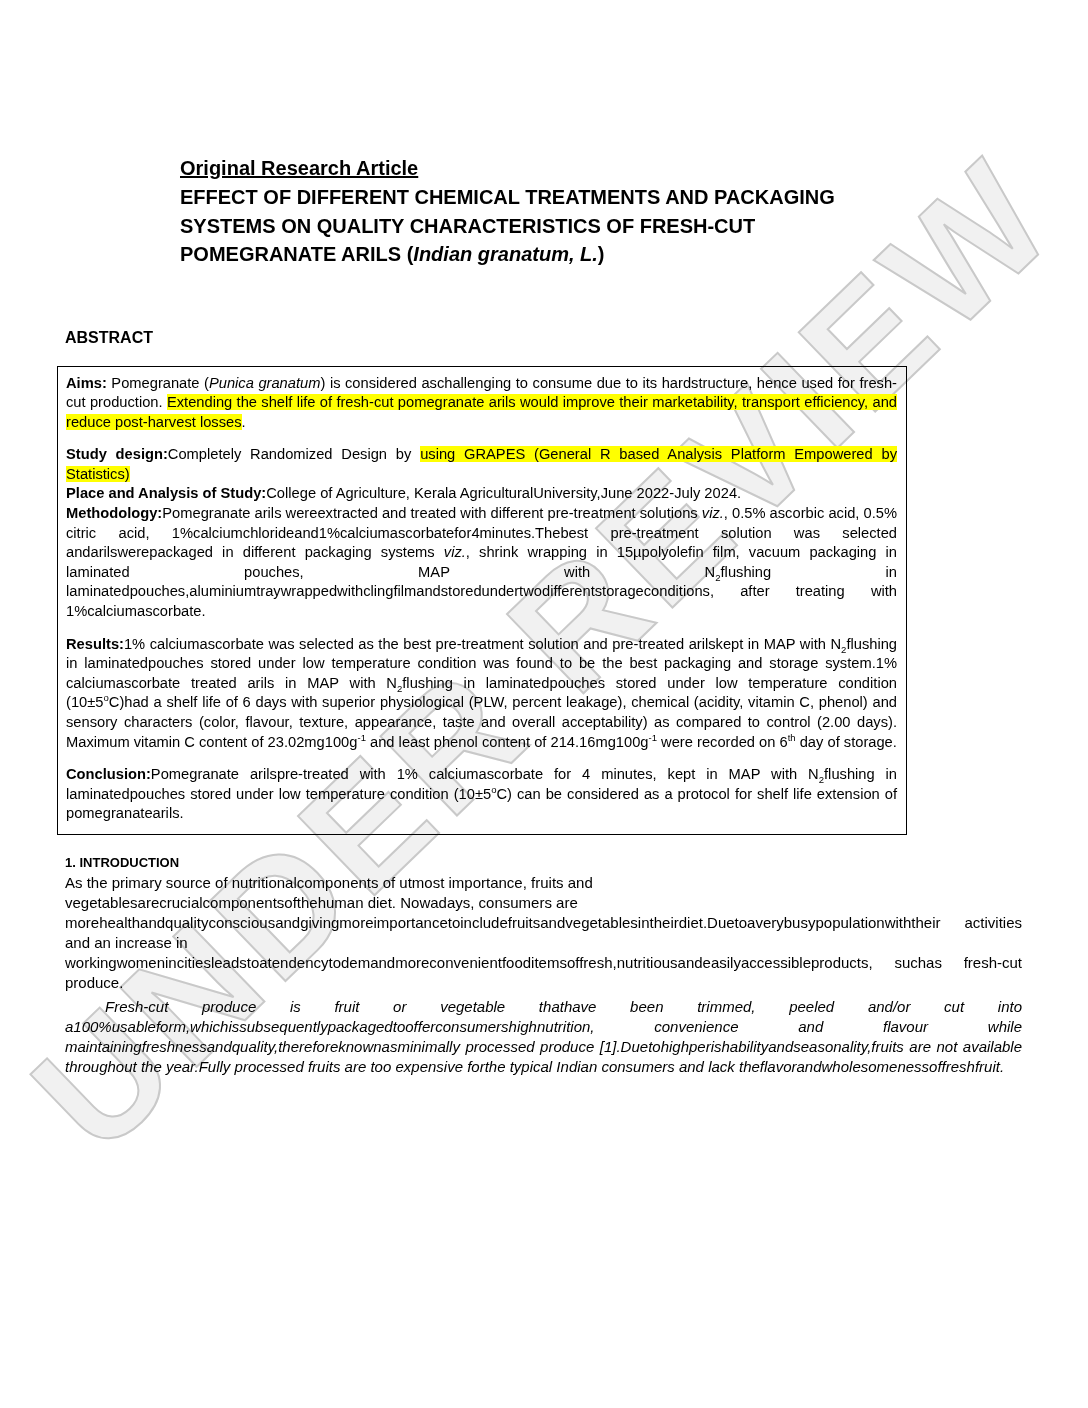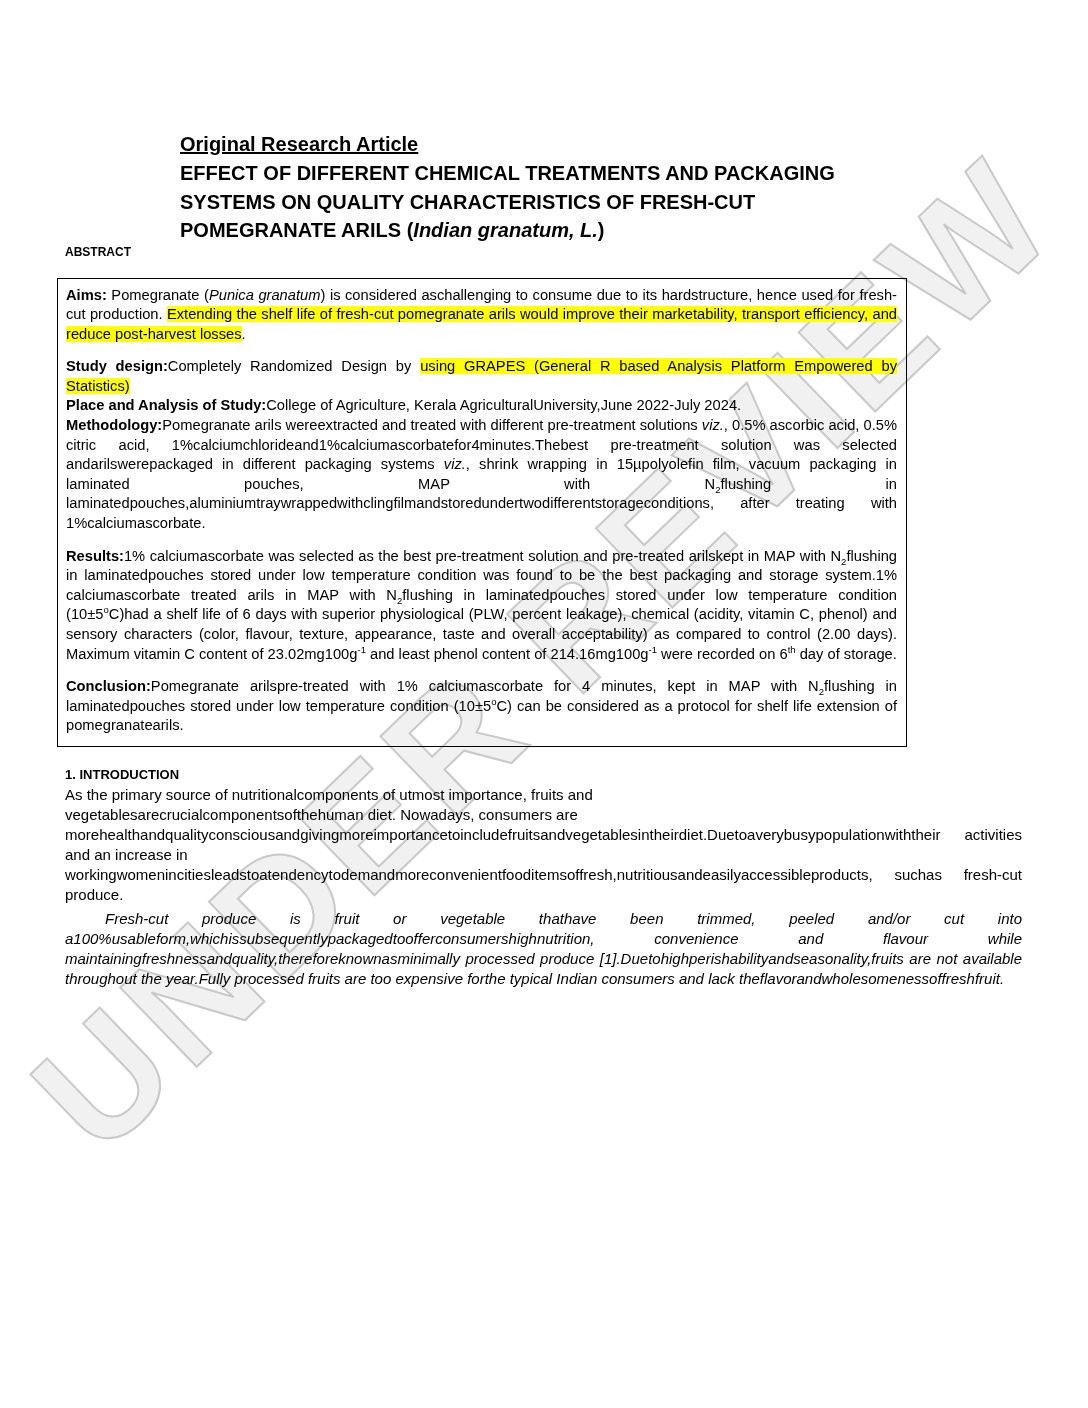--- a/index.html
+++ b/index.html
@@ -12,24 +12,24 @@
   .watermark {
     position:absolute; left:50%; top:46.5%;
     transform:translate(-50%,-50%) rotate(-44deg);
     font-size:160px; font-weight:bold; letter-spacing:8px;
     color:#f1f1f1; -webkit-text-stroke:2px #c9c9c9;
     white-space:nowrap; z-index:0; pointer-events:none; user-select:none;
   }
   .page { position:relative; z-index:1; padding:130px 66px 0 65px; }
   .title-block { margin-left:115px; width:728px; }
   .article-type {
-    font-size:20px; font-weight:bold; text-decoration:underline; line-height:29px;
+    font-size:20px; font-weight:bold; text-decoration:underline; line-height:29px;margin-top:24px;
   }
   .paper-title { font-size:20px; font-weight:bold; line-height:28.5px; }
-  .abstract-heading { font-size:12px; font-weight:bold; }
+  .abstract-heading { font-size:16px; font-weight:bold; margin-top:60px; }
   .abstract-box {
     margin-top:19px; margin-left:-8px; width:850px;
     border:1px solid #000; padding:7px 9px 10px 8px;
     font-size:14.7px; line-height:19.6px;
     text-align:justify; overflow-wrap:break-word; word-wrap:break-word;
   }
   .para { margin:0; }
   .para.gap { margin-top:13px; }
   .hl { background:#ffff00; }
   sub, sup { line-height:0; font-size:0.65em; }

